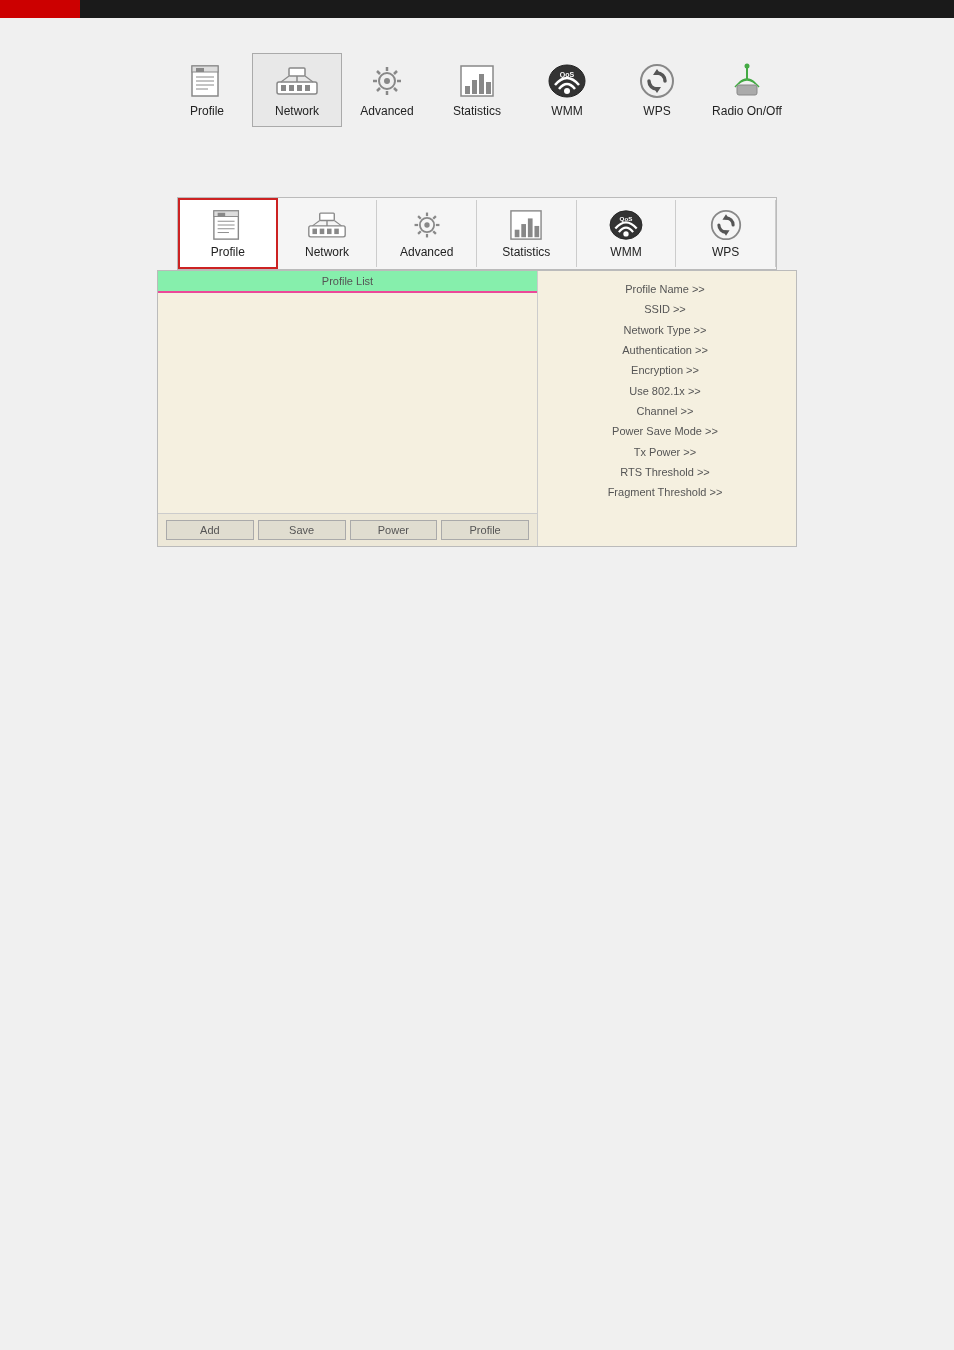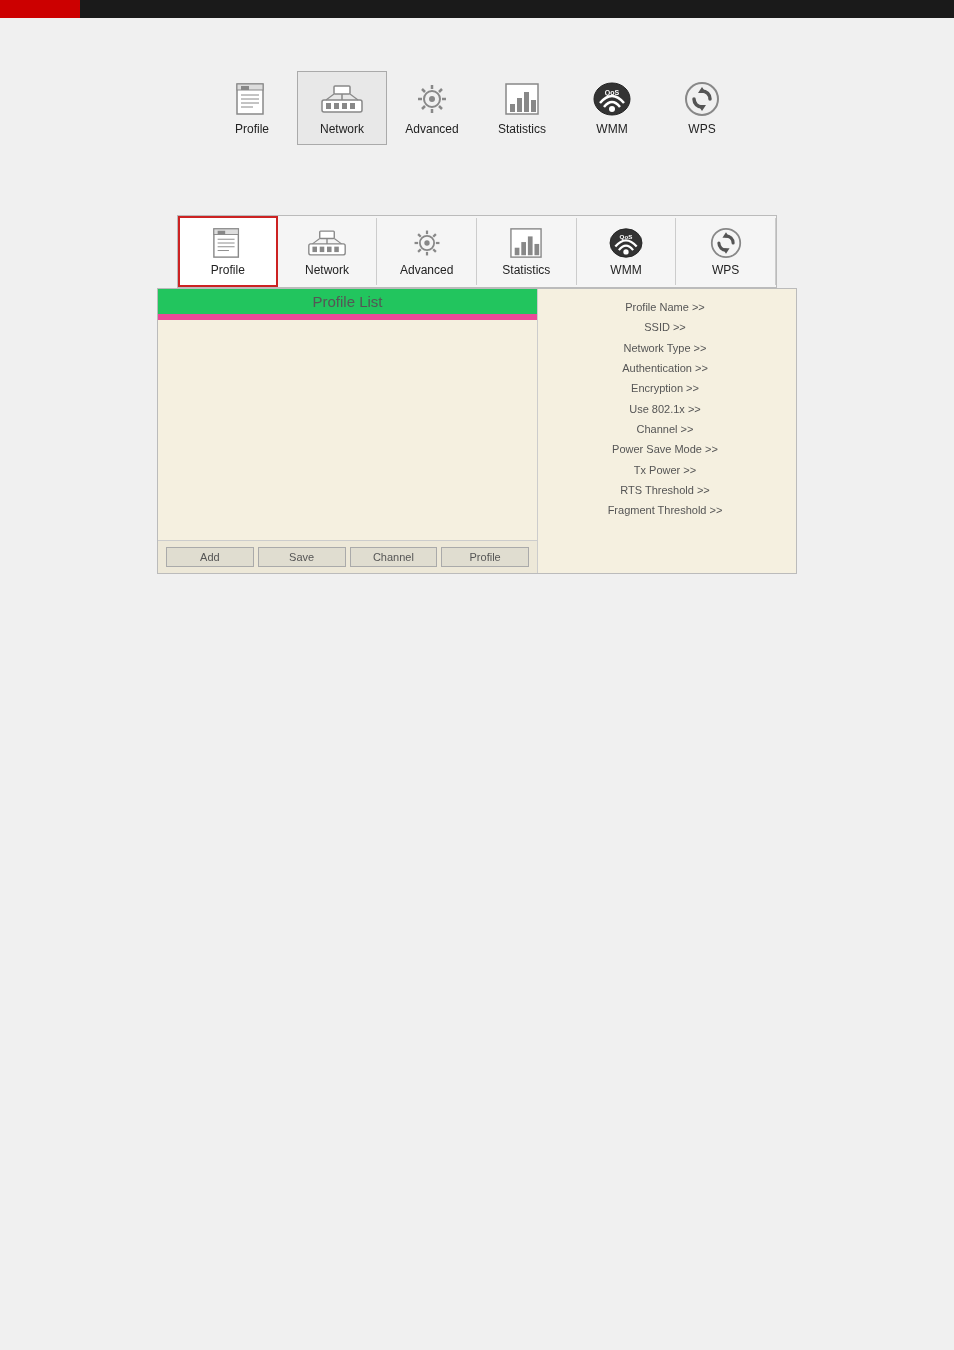--- a/index.html
+++ b/index.html
@@ -27,21 +27,20 @@
       height: 100%;
       background: #cc0000;
     }
 
     
     .main-content {
       padding: 20px 0;
       display: flex;
       flex-direction: column;
       align-items: center;
-      margin-top: 18px;
     }
 
     
     .toolbar {
       display: flex;
       flex-direction: row;
       align-items: center;
       justify-content: center;
       gap: 0;
       margin: 15px auto 10px auto;
@@ -134,25 +133,25 @@
     
     .profile-list-section {
       flex: 0 0 380px;
       border-right: 1px solid #ccc;
       display: flex;
       flex-direction: column;
     }
 
     .profile-list-title {
       text-align: center;
-      font-size: 15px;
+      font-size: 11px;
       color: #555;
-      border-bottom: 6px solid #ec4899;
+      border-bottom: 2px solid #ec4899;
       padding: 4px 0;
-      background: #22c55e;
+      background: #86efac;
     }
 
     .profile-list-body {
       flex: 1;
       min-height: 200px;
       background: #f5f0e0;
     }
 
     .profile-list-buttons {
       display: flex;
@@ -293,20 +292,37 @@
           <circle cx="20" cy="18" r="16" fill="none" stroke="#888" stroke-width="2"></circle>
           <path d="M 20 10 A 8 8 0 0 1 28 18" fill="none" stroke="#555" stroke-width="3.5" stroke-linecap="round"></path>
           <path d="M 20 26 A 8 8 0 0 1 12 18" fill="none" stroke="#555" stroke-width="3.5" stroke-linecap="round"></path>
           <polygon points="20,6 16,12 24,12" fill="#555"></polygon>
           <polygon points="20,30 24,24 16,24" fill="#555"></polygon>
         </svg>
       </div>
       <span>WPS</span>
     </div>
 
+    <div class="toolbar-item">
+      <div class="icon-wrap">
+        <svg width="38" height="36" viewBox="0 0 38 36">
+
+          <line x1="19" y1="4" x2="19" y2="16" stroke="#44aa44" stroke-width="2"></line>
+          <circle cx="19" cy="3" r="2.5" fill="#44aa44"></circle>
+
+          <g fill="none" stroke="#44aa44" stroke-width="1.5">
+            <path d="M 11 20 Q 19 12 27 20"></path>
+            <path d="M 7 24 Q 19 10 31 24"></path>
+          </g>
+
+          <rect x="9" y="22" width="20" height="10" rx="2" fill="#aaa" stroke="#888" stroke-width="1"></rect>
+        </svg>
+      </div>
+      <span>Radio On/Off</span>
+    </div>
 
   </div>
 
   <div style="height: 30px;"></div>
 
   <div class="toolbar2">
 
     <div class="toolbar2-item active">
       <div class="icon-wrap2">
         <svg width="36" height="32" viewBox="0 0 38 34">
@@ -404,21 +420,21 @@
 
   <div class="profile-panel">
     <div class="profile-panel-inner">
 
       <div class="profile-list-section">
         <div class="profile-list-title">Profile List</div>
         <div class="profile-list-body" style="min-height:220px;"></div>
         <div class="profile-list-buttons">
           <button class="profile-btn">Add</button>
           <button class="profile-btn">Save</button>
-          <button class="profile-btn">Channel</button>
+          <button class="profile-btn">Power</button>
           <button class="profile-btn">Profile</button>
         </div>
       </div>
 
       <div class="profile-details-section">
         <div class="profile-detail-row">Profile Name &gt;&gt;</div>
         <div class="profile-detail-row">SSID &gt;&gt;</div>
         <div class="profile-detail-row">Network Type &gt;&gt;</div>
         <div class="profile-detail-row">Authentication &gt;&gt;</div>
         <div class="profile-detail-row">Encryption &gt;&gt;</div>

